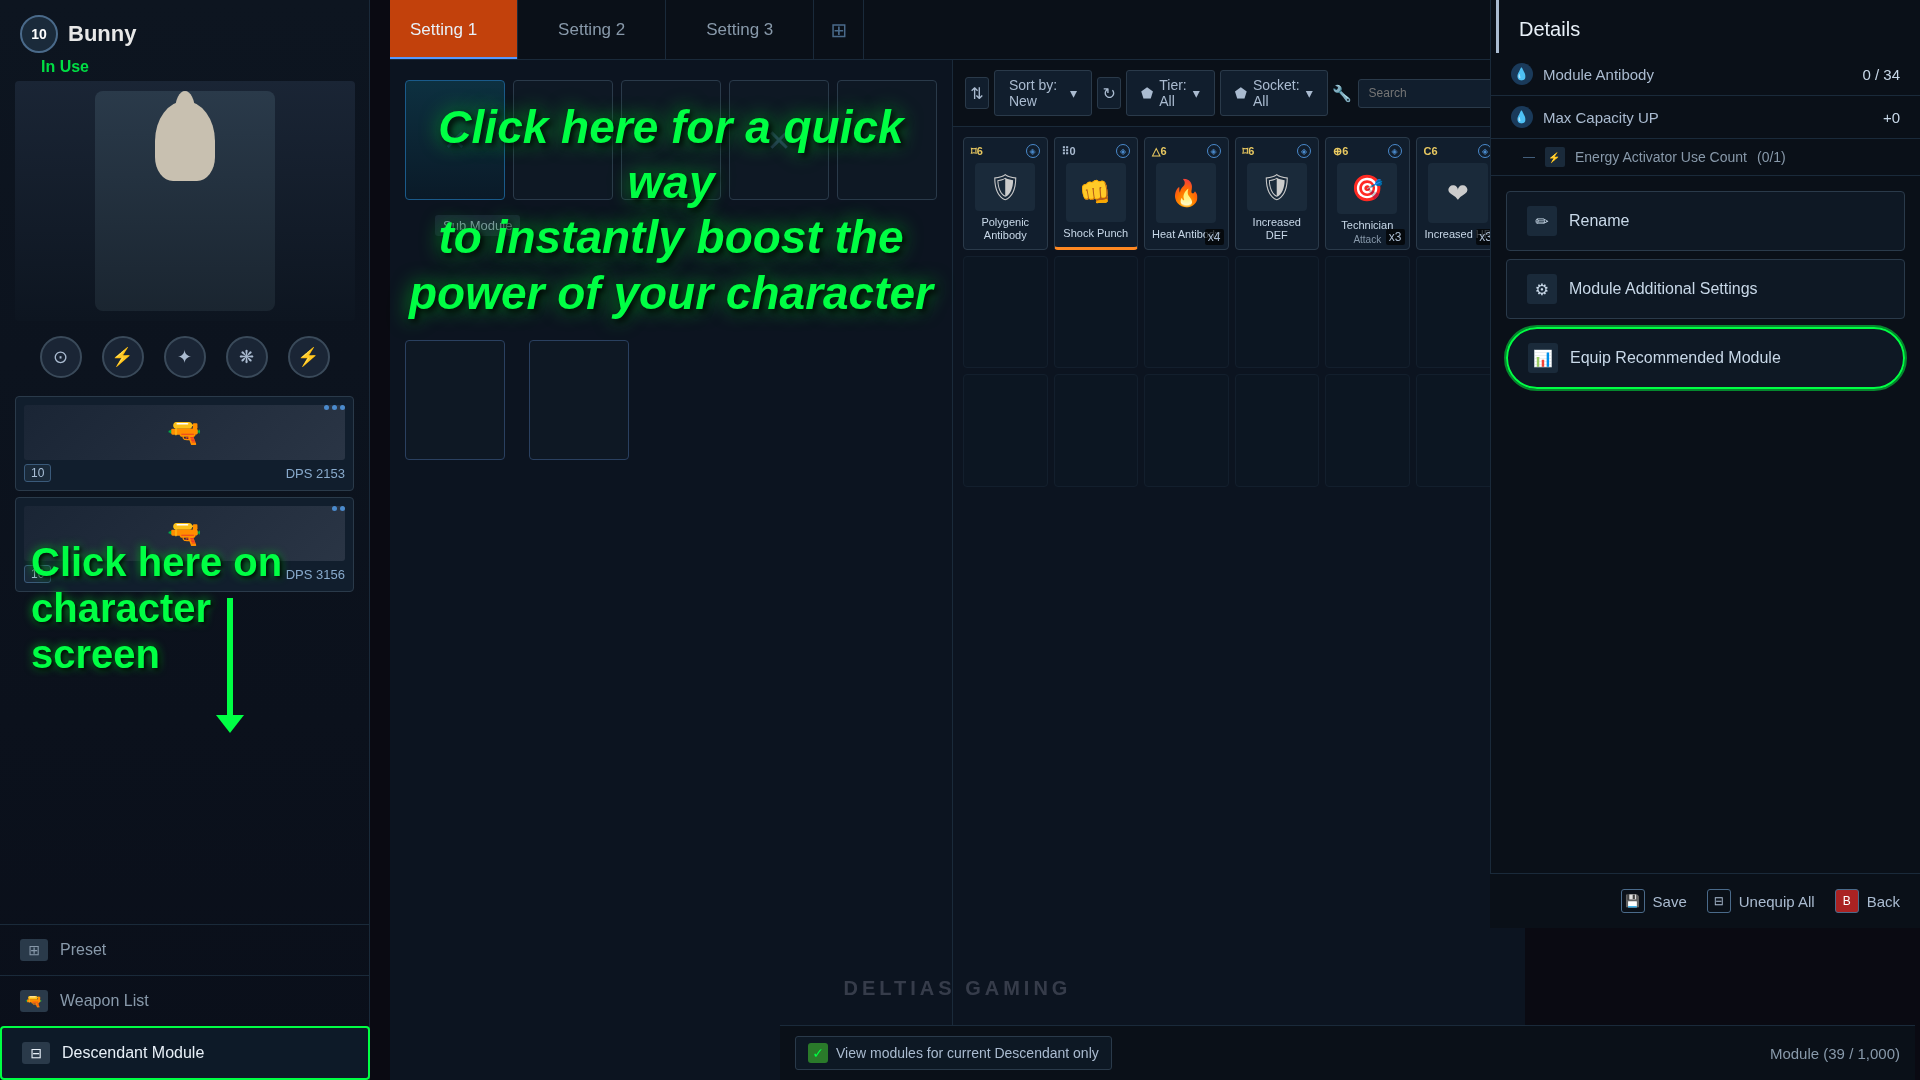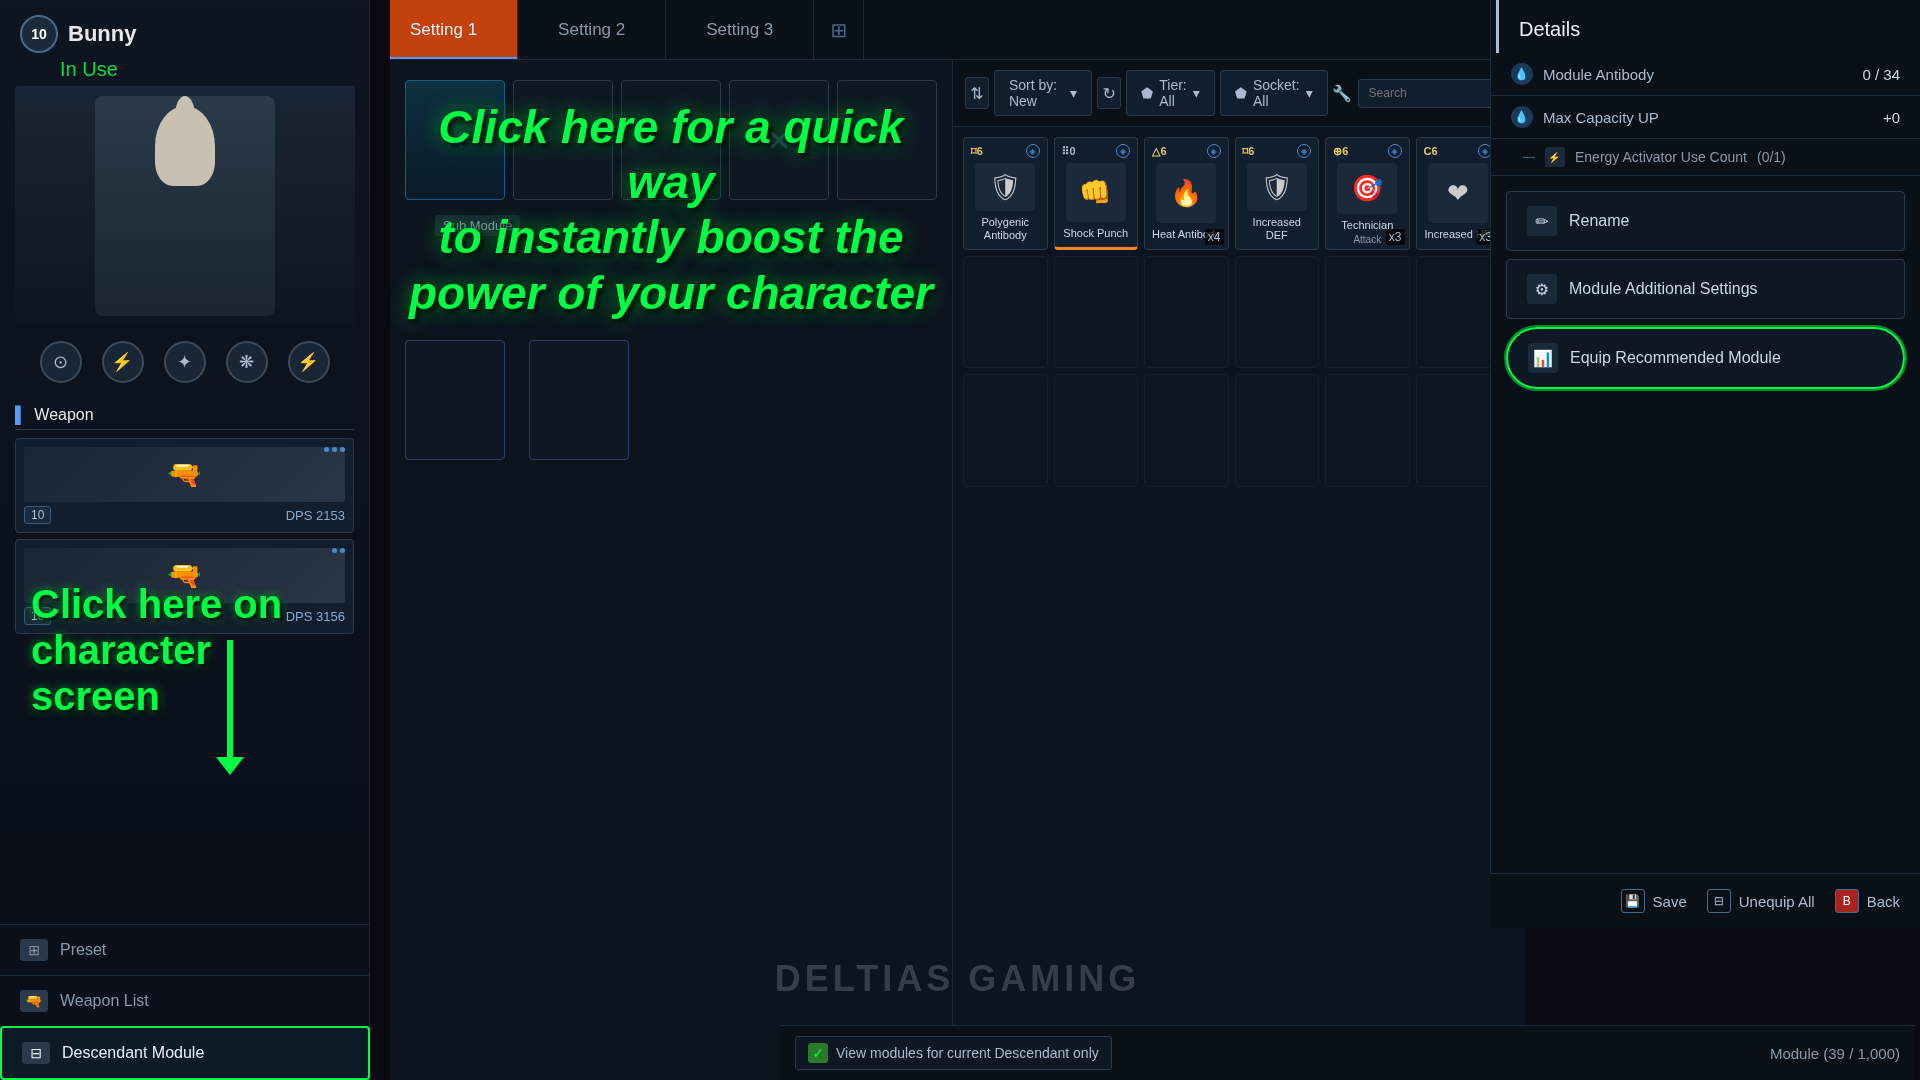--- a/index.html
+++ b/index.html
@@ -40,23 +40,23 @@
     }
 
     .character-name {
       font-size: 22px;
       font-weight: bold;
       color: #e8e8e8;
     }
 
     .in-use-badge {
       color: #00dd44;
-      font-size: 20px;
-      font-weight: normal;
-      padding-left: 60px;
+      font-size: 16px;
+      font-weight: bold;
+      padding-left: 41px;
     }
 
     .character-portrait {
       width: 340px;
       height: 240px;
       margin: 5px 15px;
       background: linear-gradient(180deg, #1a2535 0%, #0d1520 100%);
       border-radius: 4px;
       position: relative;
       overflow: hidden;
@@ -679,21 +679,21 @@
       display: flex; align-items: center; justify-content: center;
       font-size: 12px;
     }
 
     
     .watermark {
       position: absolute;
       bottom: 80px;
       left: 50%;
       transform: translateX(-50%);
-      font-size: 36px;
+      font-size: 20px;
       font-weight: 900;
       color: rgba(180, 180, 200, 0.25);
       letter-spacing: 4px;
       pointer-events: none;
       z-index: 5;
       white-space: nowrap;
     }
     .mod-tier-6 { color: #e8c860; }
     .mod-tier-0 { color: #aabbd0; }
     .scroll-bar {
@@ -720,21 +720,20 @@
 
   <div class="ability-icons">
     <div class="ability-icon">⊙</div>
     <div class="ability-icon">⚡</div>
     <div class="ability-icon">✦</div>
     <div class="ability-icon">❋</div>
     <div class="ability-icon">⚡</div>
   </div>
 
   <div class="weapon-section">
-    <div class="weapon-header">Weapon</div>
 
     <div class="weapon-card">
       <div class="weapon-img-placeholder">
         <span style="font-size:28px;">🔫</span>
       </div>
       <div class="weapon-stats">
         <span class="weapon-level">10</span>
         <span class="weapon-dps">DPS 2153</span>
       </div>
       <div class="weapon-indicator">

